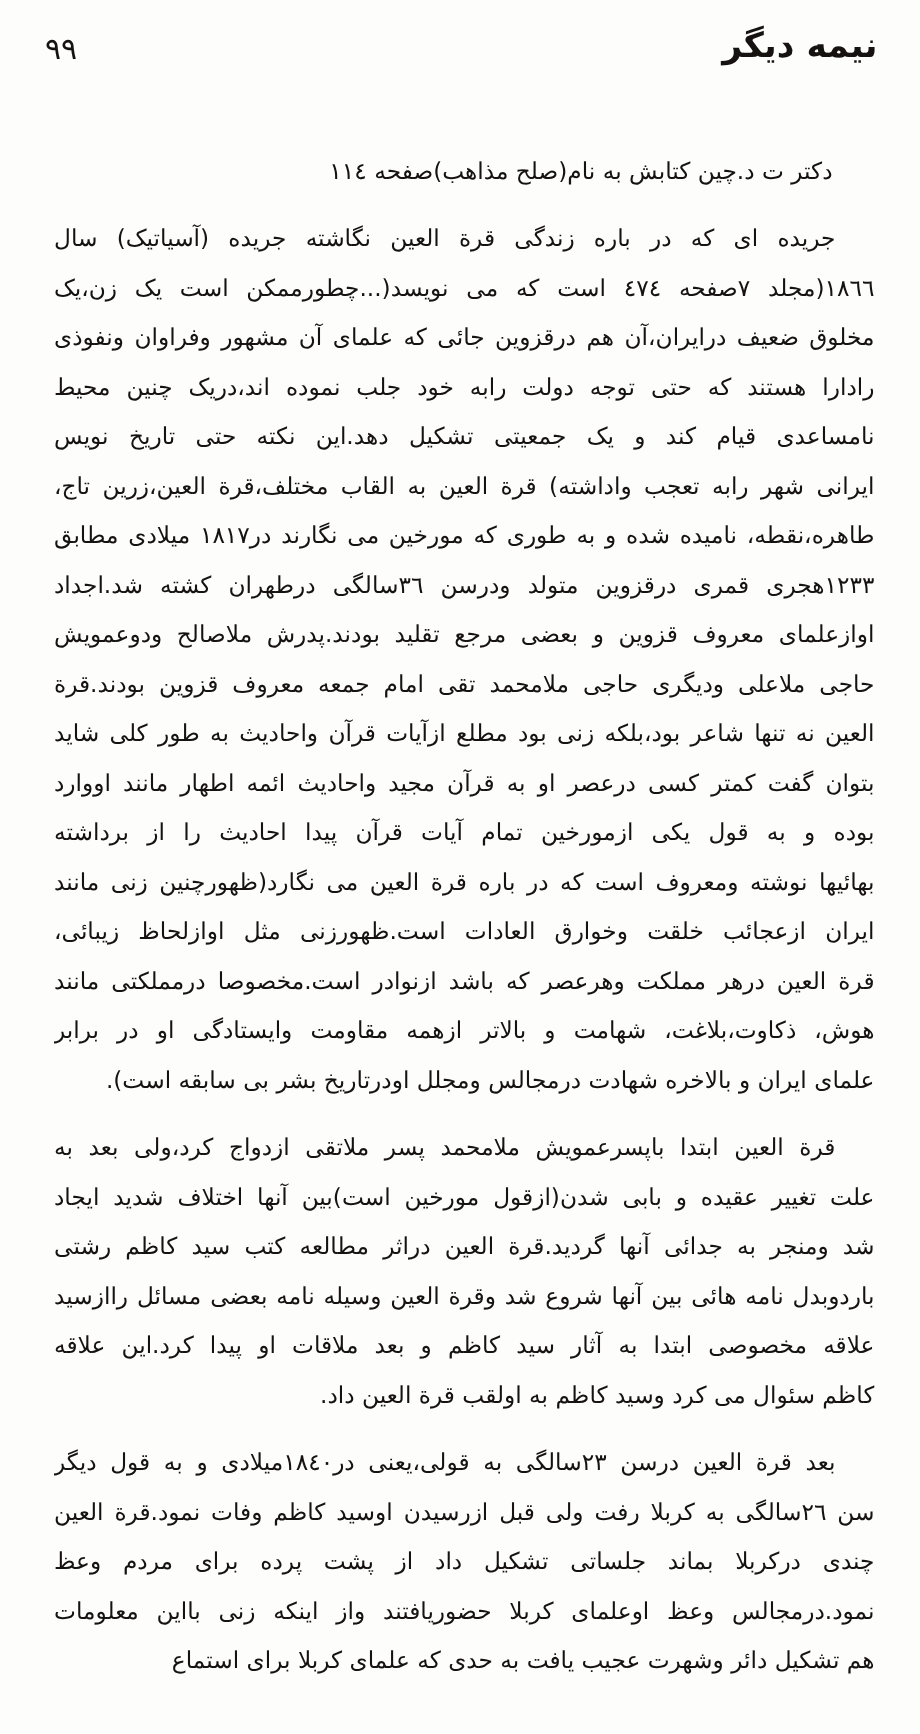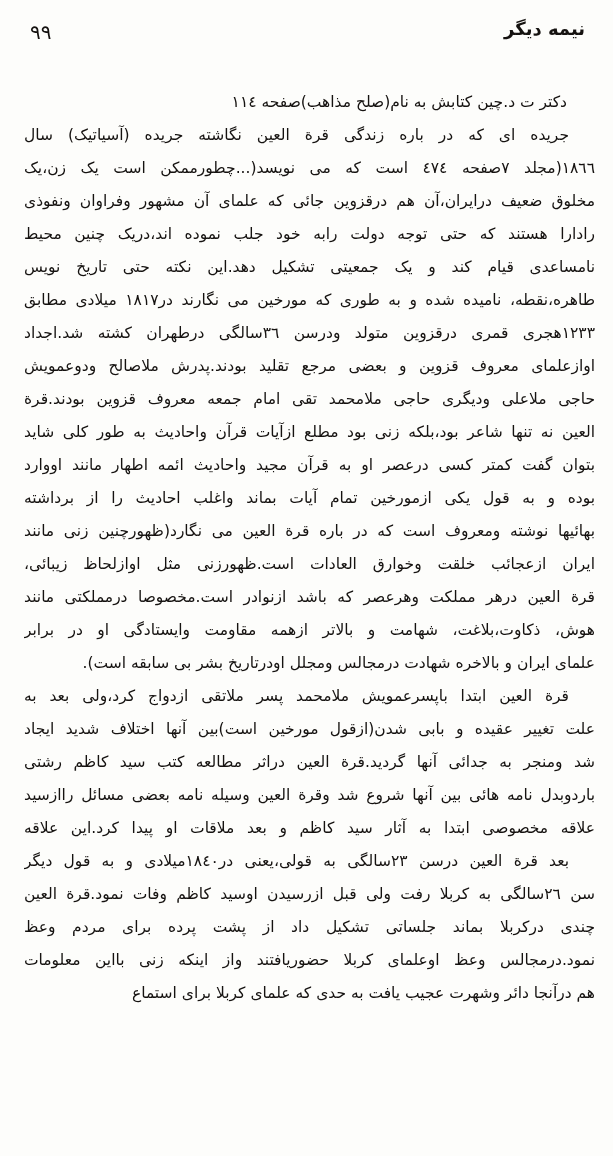--- a/index.html
+++ b/index.html
@@ -19,39 +19,39 @@
     position: absolute;
     top: 18px;
     right: 28px;
     left: 28px;
     height: 30px;
   }
   .running-title {
     position: absolute;
     right: 0;
     top: 0;
-    font-size: 18px;
+    font-size: 23px;
     font-weight: bold;
     letter-spacing: 0.5px;
   }
   .page-num {
     position: absolute;
     left: 2px;
     top: 2px;
     font-size: 20px;
     font-weight: normal;
   }
   .body-text {
     position: absolute;
     top: 86px;
     right: 18px;
     left: 24px;
     direction: rtl;
   }
-  .para { margin: 0; }
+  .para { margin: 12px; }
   .line {
     height: 33px;
     line-height: 33px;
     font-size: 15.5px;
     text-align: justify;
     text-align-last: justify;
     white-space: nowrap;
     overflow: hidden;
   }
   .line.last {
@@ -76,41 +76,43 @@
   <div class="body-text" id="body-text">
       <div class="para citation">
         <div class="line first last">دکتر ت د.چین کتابش به نام(صلح مذاهب)صفحه ١١٤</div>
       </div>
       <div class="para body">
         <div class="line first">جریده ای که در باره زندگی قرة العین نگاشته جریده (آسیاتیک) سال</div>
         <div class="line">١٨٦٦(مجلد ٧صفحه ٤٧٤ است که می نویسد(...چطورممکن است یک زن،یک</div>
         <div class="line">مخلوق ضعیف درایران،آن هم درقزوین جائی که علمای آن مشهور وفراوان ونفوذی</div>
         <div class="line">رادارا هستند که حتی توجه دولت رابه خود جلب نموده اند،دریک چنین محیط</div>
         <div class="line">نامساعدی قیام کند و یک جمعیتی تشکیل دهد.این نکته حتی تاریخ نویس</div>
+        <div class="line">ایرانی شهر رابه تعجب واداشته) قرة العین به القاب مختلف،قرة العین،زرین تاج،</div>
         <div class="line">طاهره،نقطه، نامیده شده و به طوری که مورخین می نگارند در١٨١٧ میلادی مطابق</div>
         <div class="line">١٢٣٣هجری قمری درقزوین متولد ودرسن ٣٦سالگی درطهران کشته شد.اجداد</div>
         <div class="line">اوازعلمای معروف قزوین و بعضی مرجع تقلید بودند.پدرش ملاصالح ودوعمویش</div>
         <div class="line">حاجی ملاعلی ودیگری حاجی ملامحمد تقی امام جمعه معروف قزوین بودند.قرة</div>
         <div class="line">العین نه تنها شاعر بود،بلکه زنی بود مطلع ازآیات قرآن واحادیث به طور کلی شاید</div>
         <div class="line">بتوان گفت کمتر کسی درعصر او به قرآن مجید واحادیث ائمه اطهار مانند اووارد</div>
-        <div class="line">بوده و به قول یکی ازمورخین تمام آیات بماند واغلب احادیث را از برداشته</div>
+        <div class="line">بوده و به قول یکی ازمورخین تمام آیات قرآن پیدا احادیث را از برداشته</div>
         <div class="line">بهائیها نوشته ومعروف است که در باره قرة العین می نگارد(ظهورچنین زنی مانند</div>
         <div class="line">ایران ازعجائب خلقت وخوارق العادات است.ظهورزنی مثل اوازلحاظ زیبائی،</div>
         <div class="line">قرة العین درهر مملکت وهرعصر که باشد ازنوادر است.مخصوصا درمملکتی مانند</div>
         <div class="line">هوش، ذکاوت،بلاغت، شهامت و بالاتر ازهمه مقاومت وایستادگی او در برابر</div>
         <div class="line last">علمای ایران و بالاخره شهادت درمجالس ومجلل اودرتاریخ بشر بی سابقه است).</div>
       </div>
       <div class="para body">
         <div class="line first">قرة العین ابتدا باپسرعمویش ملامحمد پسر ملاتقی ازدواج کرد،ولی بعد به</div>
         <div class="line">علت تغییر عقیده و بابی شدن(ازقول مورخین است)بین آنها اختلاف شدید ایجاد</div>
         <div class="line">شد ومنجر به جدائی آنها گردید.قرة العین دراثر مطالعه کتب سید کاظم رشتی</div>
         <div class="line">باردوبدل نامه هائی بین آنها شروع شد وقرة العین وسیله نامه بعضی مسائل راازسید</div>
         <div class="line">علاقه مخصوصی ابتدا به آثار سید کاظم و بعد ملاقات او پیدا کرد.این علاقه</div>
+        <div class="line last">کاظم سئوال می کرد وسید کاظم به اولقب قرة العین داد.</div>
       </div>
       <div class="para body">
         <div class="line first">بعد قرة العین درسن ٢٣سالگی به قولی،یعنی در١٨٤٠میلادی و به قول دیگر</div>
         <div class="line">سن ٢٦سالگی به کربلا رفت ولی قبل ازرسیدن اوسید کاظم وفات نمود.قرة العین</div>
         <div class="line">چندی درکربلا بماند جلساتی تشکیل داد از پشت پرده برای مردم وعظ</div>
         <div class="line">نمود.درمجالس وعظ اوعلمای کربلا حضوریافتند واز اینکه زنی بااین معلومات</div>
-        <div class="line last">هم درآنجا دائر وشهرت عجیب یافت به حدی که علمای کربلا برای استماع</div>
+        <div class="line last">هم تشکیل دائر وشهرت عجیب یافت به حدی که علمای کربلا برای استماع</div>
       </div>
     </div>
 </div>
 
 </body></html>

